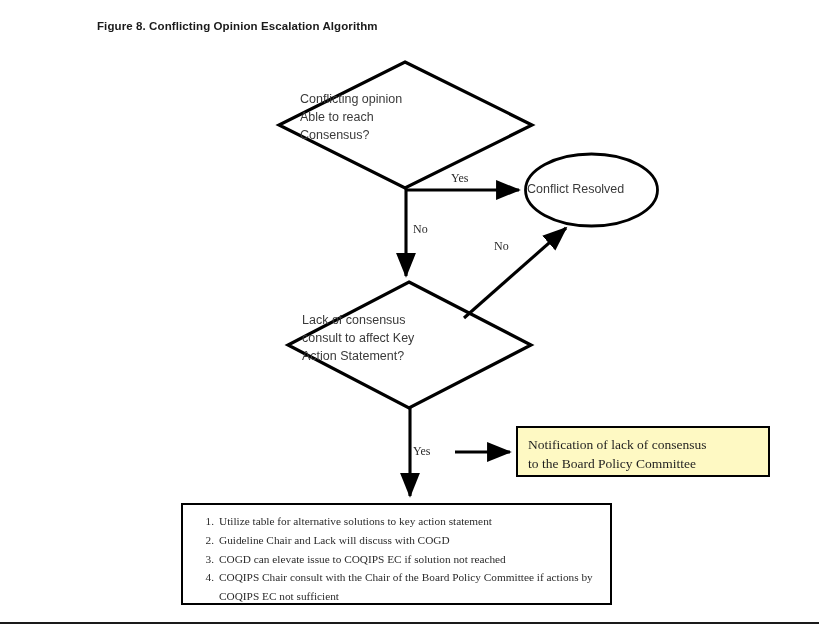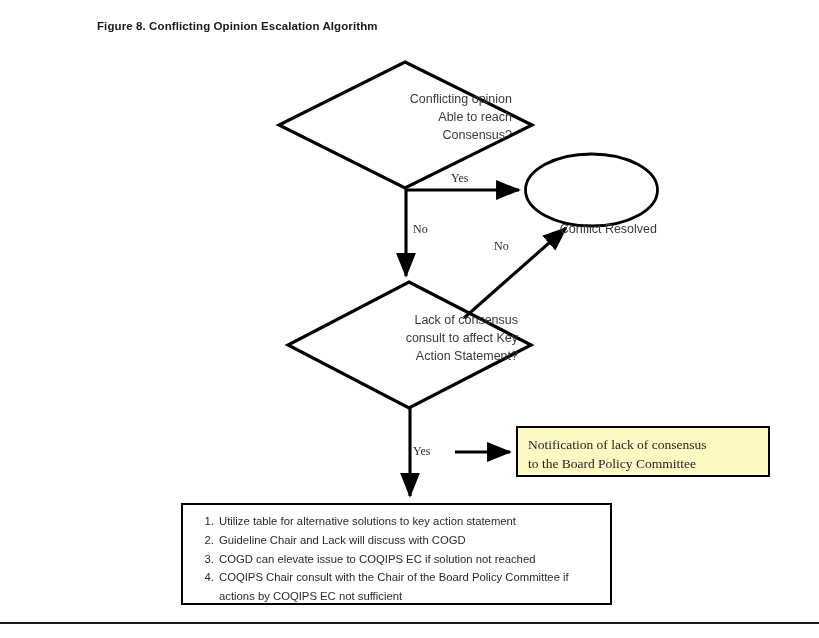--- a/index.html
+++ b/index.html
@@ -32,21 +32,21 @@
     position: absolute;
     left: 0;
     top: 0;
     width: 819px;
     height: 638px;
   }
 
   
   .node-text {
     position: absolute;
-    text-align: right;
+    text-align: left;
     font-family: "Liberation Sans", sans-serif;
     color: #3a3a3a;
     line-height: 1.42;
     white-space: pre-line;
     pointer-events: none;
   }
 
   #decision1-text {
     left: 300px;
     top: 91px;
@@ -59,21 +59,20 @@
     top: 312px;
     width: 216px;
     font-size: 12.5px;
   }
 
   #terminator-text {
     left: 527px;
     top: 181px;
     width: 130px;
     font-size: 12.5px;
-    margin-top: 40px;
   }
 
   .edge-label {
     position: absolute;
     font-family: "Liberation Serif", serif;
     font-size: 12px;
     color: #2a2a2a;
     white-space: nowrap;
     pointer-events: none;
   }
@@ -115,21 +114,21 @@
     box-sizing: border-box;
   }
   #actions-list {
     margin: 0;
     padding: 7px 6px 0 34px;
     list-style: none;
     counter-reset: actionitem;
   }
   #actions-list li {
     position: relative;
-    font-family: Liberation Sans, sans-serif;
+    font-family: Liberation Serif, serif;
     font-size: 11.3px;
     line-height: 1.66;
     color: #2b2b2b;
     counter-increment: actionitem;
     padding-left: 2px;
   }
   #actions-list li::before {
     content: counter(actionitem) ".";
     position: absolute;
     left: -19px;

